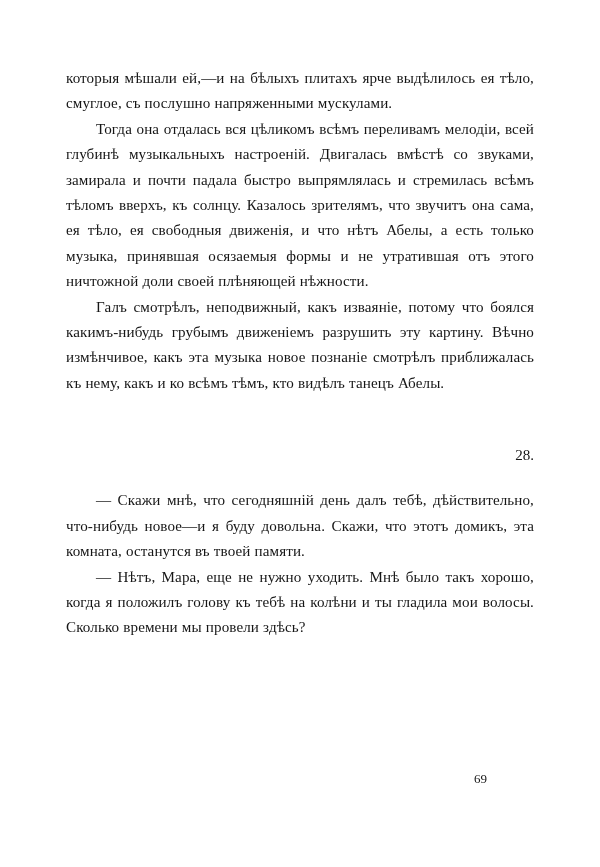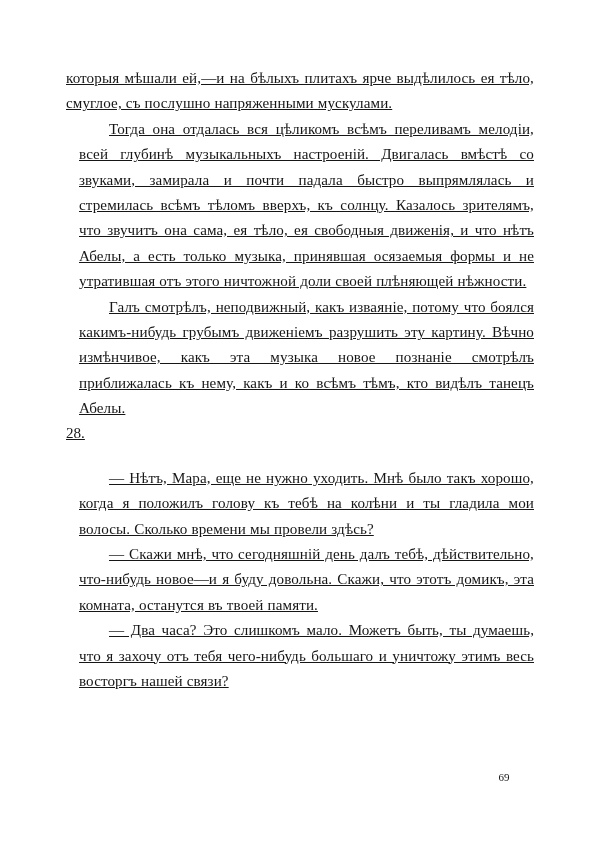--- a/index.html
+++ b/index.html
@@ -19,56 +19,55 @@
     left: 0; top: 0;
     width: 600px;
     height: 867px;
     overflow: hidden;
   }
   .textblock {
     position: absolute;
     left: 66px;
     top: 66px;
     width: 468px;
-    text-decoration: underline;
   }
   p.para {
     margin: 0;
     font-size: 15.1px;
     line-height: 25.4px;
     text-align: justify;
     text-justify: inter-word;
     letter-spacing: 0.1px;
     word-spacing: 0.2px;
   }
   p.para.cont {
     text-indent: 0;
   }
   p.para.indent {
     text-indent: 30px;
-    margin-left: 13px;
   }
   p.para + p.para {
     margin-top: 0;
   }
   .section-number {
+    margin-top: 48px;
     margin-bottom: 22px;
     font-size: 15.1px;
-    text-align: left;
+    text-align: right;
     line-height: 22px;
   }
   .dialogue {
     margin-top: 0;
   }
   .page-number {
     position: absolute;
     right: 66px;
     top: 771px;
-    font-size: 11px;
-    text-align: center;
+    font-size: 13px;
+    text-align: left;
     width: 60px;
   }
   
   .textblock p, .section-number, .page-number {
     -webkit-font-smoothing: antialiased;
   }
 </style>
 </head>
 <body>
 
@@ -77,24 +76,23 @@
   <div class="textblock">
 
     <p class="para cont">которыя мѣшали ей,—и на бѣлыхъ плитахъ ярче выдѣлилось ея тѣло, смуглое, съ послушно напряженными мускулами.</p>
 
     <p class="para indent">Тогда она отдалась вся цѣликомъ всѣмъ переливамъ мелодіи, всей глубинѣ музыкальныхъ настроеній. Двигалась вмѣстѣ со звуками, замирала и почти падала быстро выпрямлялась и стремилась всѣмъ тѣломъ вверхъ, къ солнцу. Казалось зрителямъ, что звучитъ она сама, ея тѣло, ея свободныя движенія, и что нѣтъ Абелы, а есть только музыка, принявшая осязаемыя формы и не утратившая отъ этого ничтожной доли своей плѣняющей нѣжности.</p>
 
     <p class="para indent">Галъ смотрѣлъ, неподвижный, какъ изваяніе, потому что боялся какимъ-нибудь грубымъ движеніемъ разрушить эту картину. Вѣчно измѣнчивое, какъ эта музыка новое познаніе смотрѣлъ приближалась къ нему, какъ и ко всѣмъ тѣмъ, кто видѣлъ танецъ Абелы.</p>
 
     <div class="section-number">28.</div>
 
+    <p class="para indent dialogue">— Скажи мнѣ, что сегодняшній день далъ тебѣ, дѣйствительно, что-нибудь новое—и я буду довольна. Скажи, что этотъ домикъ, эта комната, останутся въ твоей памяти.</p>
+
     <p class="para indent">— Нѣтъ, Мара, еще не нужно уходить. Мнѣ было такъ хорошо, когда я положилъ голову къ тебѣ на колѣни и ты гладила мои волосы. Сколько времени мы провели здѣсь?</p>
 
-    <p class="para indent dialogue">— Скажи мнѣ, что сегодняшній день далъ тебѣ, дѣйствительно, что-нибудь новое—и я буду довольна. Скажи, что этотъ домикъ, эта комната, останутся въ твоей памяти.</p>
 
-
-    <p class="para indent">— Два часа? Это слишкомъ мало. Можетъ быть, ты думаешь, что я захочу отъ тебя чего-нибудь большаго и уничтожу этимъ весь восторгъ нашей связи?</p>
 
   </div>
 
   <div class="page-number">69</div>
 
 </div>
 
 </body></html>

